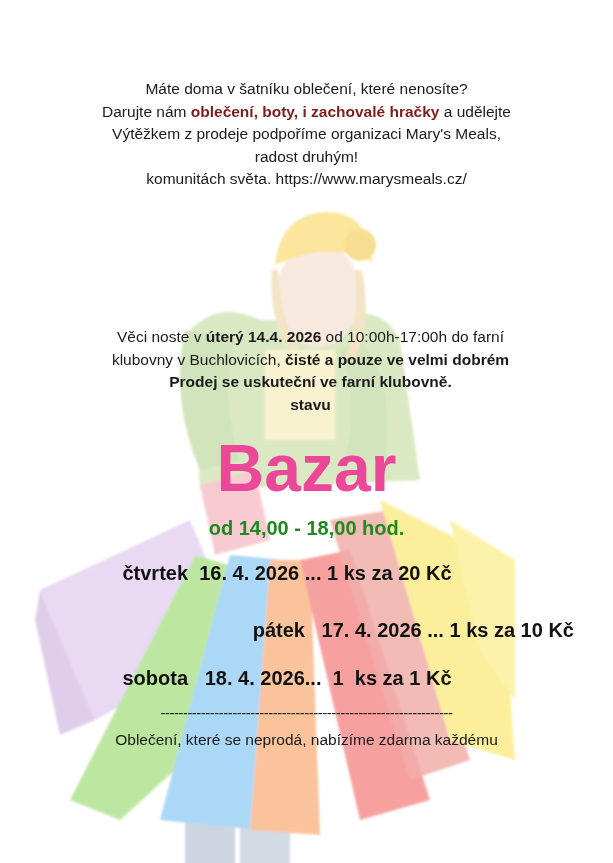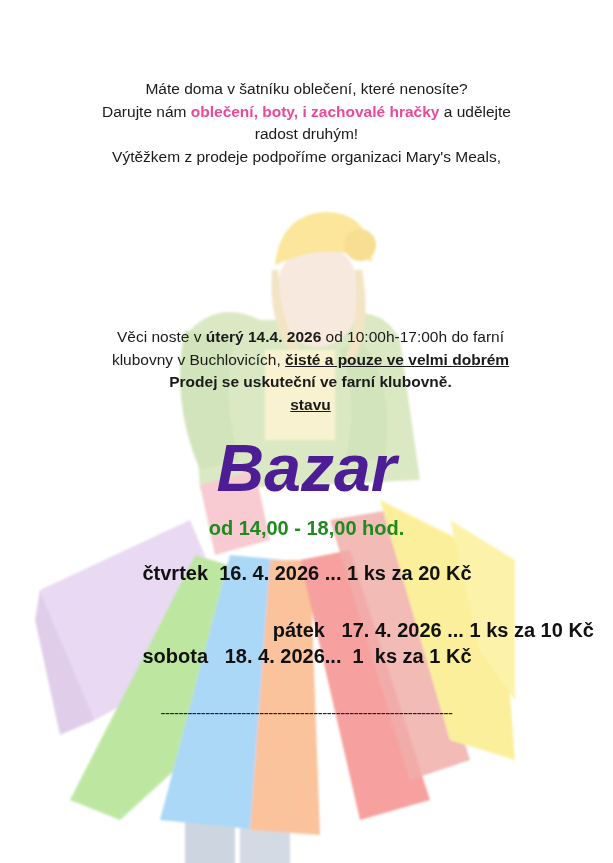--- a/index.html
+++ b/index.html
@@ -33,61 +33,59 @@
       left: 0;
       width: 613px;
       text-align: center;
     }
     .intro {
       top: 78px;
       font-size: 15.5px;
       line-height: 22.5px;
     }
     .intro .green-bold {
-      color: #ec4899;
+      color: #7f1d1d;
       font-weight: bold;
     }
     .intro .line { display: block; white-space: nowrap; }
     .dropoff {
       top: 326px;
       font-size: 15.5px;
       line-height: 22.5px;
     }
     .dropoff .line { display: block; white-space: nowrap; padding-left: 8px; }
     .b { font-weight: bold; }
-    .bu { font-weight: bold; text-decoration: underline; }
+    .bu { font-weight: bold; }
     .title {
       top: 428px;
       font-size: 66px;
       font-weight: bold;
-      color: #4c1d95;
+      color: #ec4899;
       line-height: 80px;
       letter-spacing: 0px;
-      font-style: italic;
     }
     .hours {
       top: 514px;
       font-size: 20px;
       font-weight: bold;
       color: #1f8a1f;
       line-height: 28px;
     }
     .day {
       left: 0;
       width: 574px;
       font-size: 20px;
       font-weight: bold;
       line-height: 28px;
       white-space: pre;
       color: #111;
-      margin-left: 20px;
     }
     .day1 { top: 559px; }
     .day2 { top: 616px; text-align: right; }
-    .day3 { top: 642px; }
+    .day3 { top: 664px; }
     .divider {
       top: 702px;
       font-size: 15px;
       line-height: 22px;
       color: #222;
       letter-spacing: -0.5px;
       white-space: nowrap;
       overflow: hidden;
     }
     .footer {
@@ -148,37 +146,39 @@
   </g>
 
   <rect x="0" y="0" width="613" height="863" fill="#ffffff" opacity="0.18"></rect>
 </svg>
 
 <div class="content">
 
   <div class="block intro">
     <span class="line">Máte doma v šatníku oblečení, které nenosíte?</span>
     <span class="line"><span>Darujte nám </span><span class="green-bold">oblečení, boty, i zachovalé hračky</span><span> a udělejte</span></span>
+    <span class="line">Výtěžkem z prodeje podpoříme organizaci Mary's Meals,</span>
     <span class="line">radost druhým!</span>
-    <span class="line">Výtěžkem z prodeje podpoříme organizaci Mary's Meals,</span>
+    <span class="line">komunitách světa. https://www.marysmeals.cz/</span>
   </div>
 
   <div class="block dropoff">
     <span class="line"><span>Věci noste v </span><span class="b">úterý 14.4. 2026</span><span> od 10:00h-17:00h do farní</span></span>
     <span class="line"><span>klubovny v Buchlovicích, </span><span class="bu">čisté a pouze ve velmi dobrém</span></span>
     <span class="line b">Prodej se uskuteční ve farní klubovně.</span>
     <span class="line"><span class="bu">stavu</span></span>
   </div>
 
   <div class="block title">Bazar</div>
 
   <div class="block hours">od 14,00 - 18,00 hod.</div>
 
   <div class="block day day1">čtvrtek  16. 4. 2026 ... 1 ks za 20 Kč</div>
   <div class="block day day2">pátek   17. 4. 2026 ... 1 ks za 10 Kč</div>
   <div class="block day day3">sobota   18. 4. 2026...  1  ks za 1 Kč</div>
 
   <div class="block divider">-----------------------------------------------------------------</div>
 
   <div class="block footer">
+    <span class="line">Oblečení, které se neprodá, nabízíme zdarma každému</span>
   </div>
 
 </div>
 
 </body></html>

